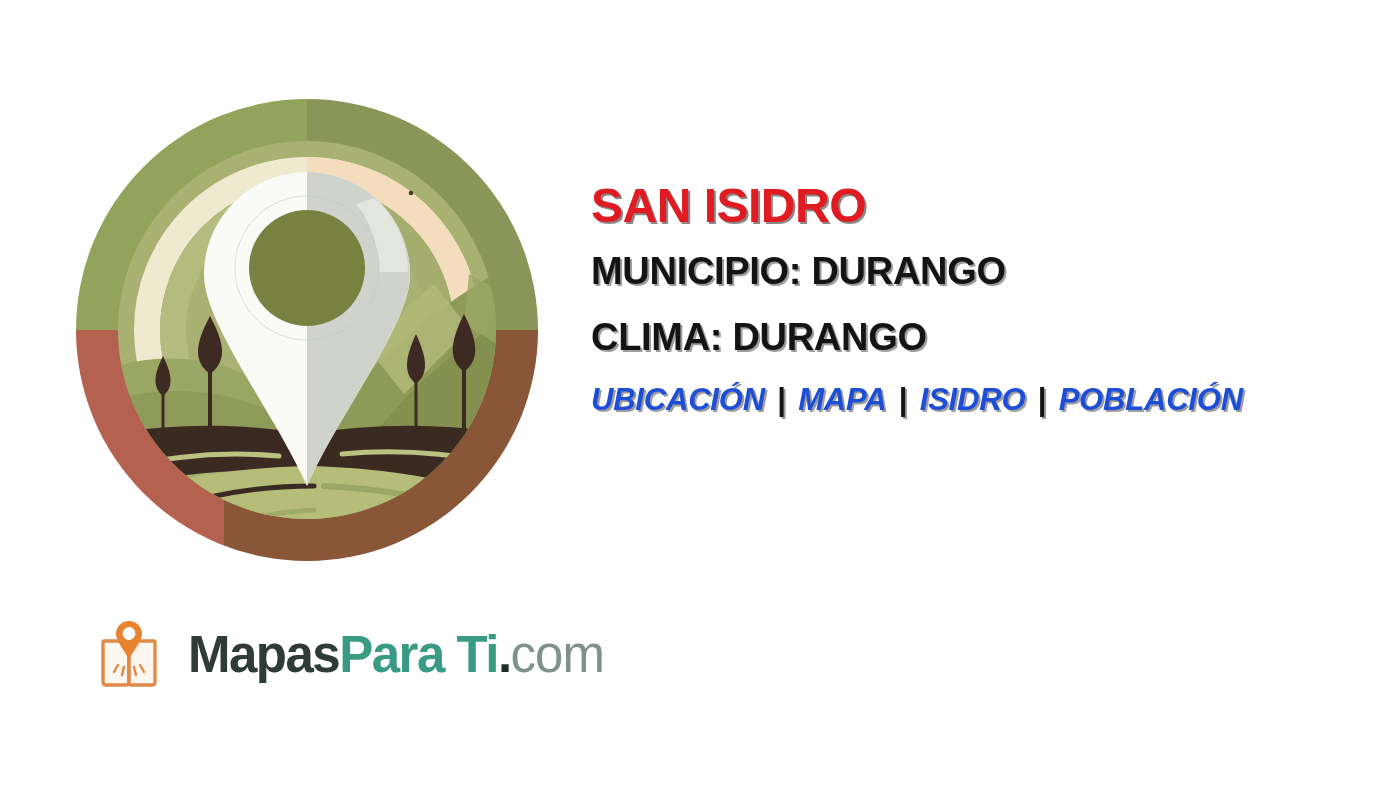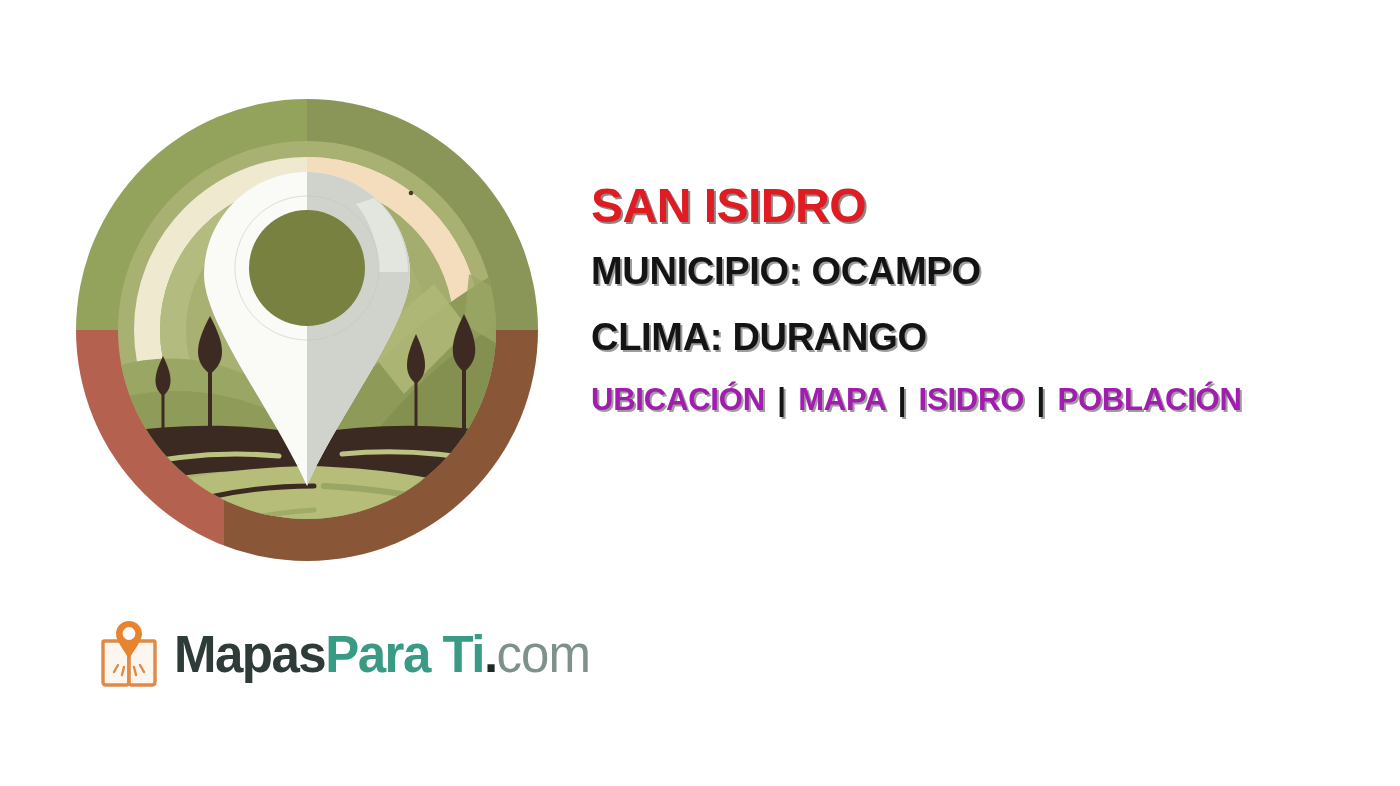--- a/index.html
+++ b/index.html
@@ -64,31 +64,31 @@
   .nav-line {
     color: #141414;
     font-size: 31px;
     font-weight: 700;
     line-height: 1.0;
     letter-spacing: -0.2px;
     margin: 6px 0 0 0;
     text-shadow: 2px 2px 0 rgba(60,60,60,0.5);
     white-space: nowrap;
   }
-  .nav-line .nav-item { color: #a21caf; }
+  .nav-line .nav-item { color: #1d4ed8; font-style: italic; }
   .nav-line .nav-sep { color: #141414; padding: 0 4px; }
 
   
   .brand {
     position: absolute;
     left: 98px;
     top: 618px;
     display: flex;
     align-items: center;
-    gap: 14px;
+    gap: 28px;
   }
   .brand-icon { width: 62px; height: 72px; flex: 0 0 auto; }
   .brand-icon svg { display: block; width: 100%; height: 100%; }
   .brand-text {
     font-size: 51px;
     font-weight: 700;
     line-height: 1;
     letter-spacing: -1.5px;
     white-space: nowrap;
   }
@@ -206,21 +206,21 @@
         <circle cx="233" cy="174" r="58" fill="#78813f"></circle>
 
         <circle cx="233" cy="174" r="72" fill="none" stroke="#c3c7bf" stroke-width="1" opacity="0.55"></circle>
       </g>
     </svg>
   </div>
 
   <div class="info-block">
     <h1 class="place-title">SAN ISIDRO</h1>
 
-    <div class="meta-line">MUNICIPIO: OCAMPO</div>
+    <div class="meta-line">MUNICIPIO: DURANGO</div>
 
     <div class="meta-line">CLIMA: DURANGO</div>
 
     <div class="nav-line">
       <span class="nav-item">UBICACIÓN</span>
       <span class="nav-sep">|</span>
       <span class="nav-item">MAPA</span>
       <span class="nav-sep">|</span>
       <span class="nav-item">ISIDRO</span>
       <span class="nav-sep">|</span>

